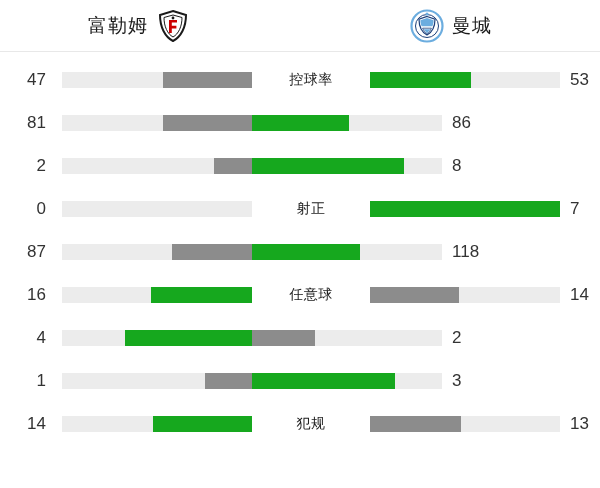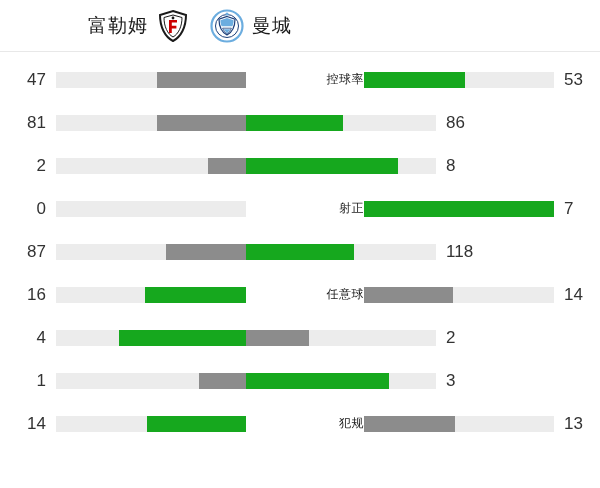--- a/index.html
+++ b/index.html
@@ -18,21 +18,21 @@
     width: 600px;
     height: 488px;
     position: relative;
     box-sizing: border-box;
   }
   
   .header {
     height: 52px;
     display: flex;
     align-items: center;
-    justify-content: flex-start;
+    justify-content: space-between;
     border-bottom: 1px solid #e8e8e8;
     box-sizing: border-box;
   }
   .team {
     display: flex;
     align-items: center;
     gap: 8px;
   }
   .team.home {
     justify-content: flex-end;
@@ -76,21 +76,21 @@
     color: #333;
     width: 46px;
     flex: 0 0 46px;
     text-align: right;
   }
   .num.right {
     text-align: left;
     padding-left: 10px;
   }
   .num.left {
-    padding-right: 10px;
+    padding-right: 16px;
   }
   .bar {
     position: relative;
     height: 16px;
     width: 190px;
     flex: 0 0 190px;
     background: #ececec;
     overflow: hidden;
   }
   .bar .fill {
@@ -100,22 +100,22 @@
   }
   .bar.left .fill {
     right: 0;
   }
   .bar.right .fill {
     left: 0;
   }
   .label {
     width: 118px;
     flex: 0 0 118px;
-    text-align: right;
-    font-size: 12px;
+    text-align: center;
+    font-size: 14px;
     color: #1a1a1a;
     letter-spacing: 0.5px;
   }
 </style>
 </head>
 <body>
 
 <div class="wrap">
 
   <div class="header">

